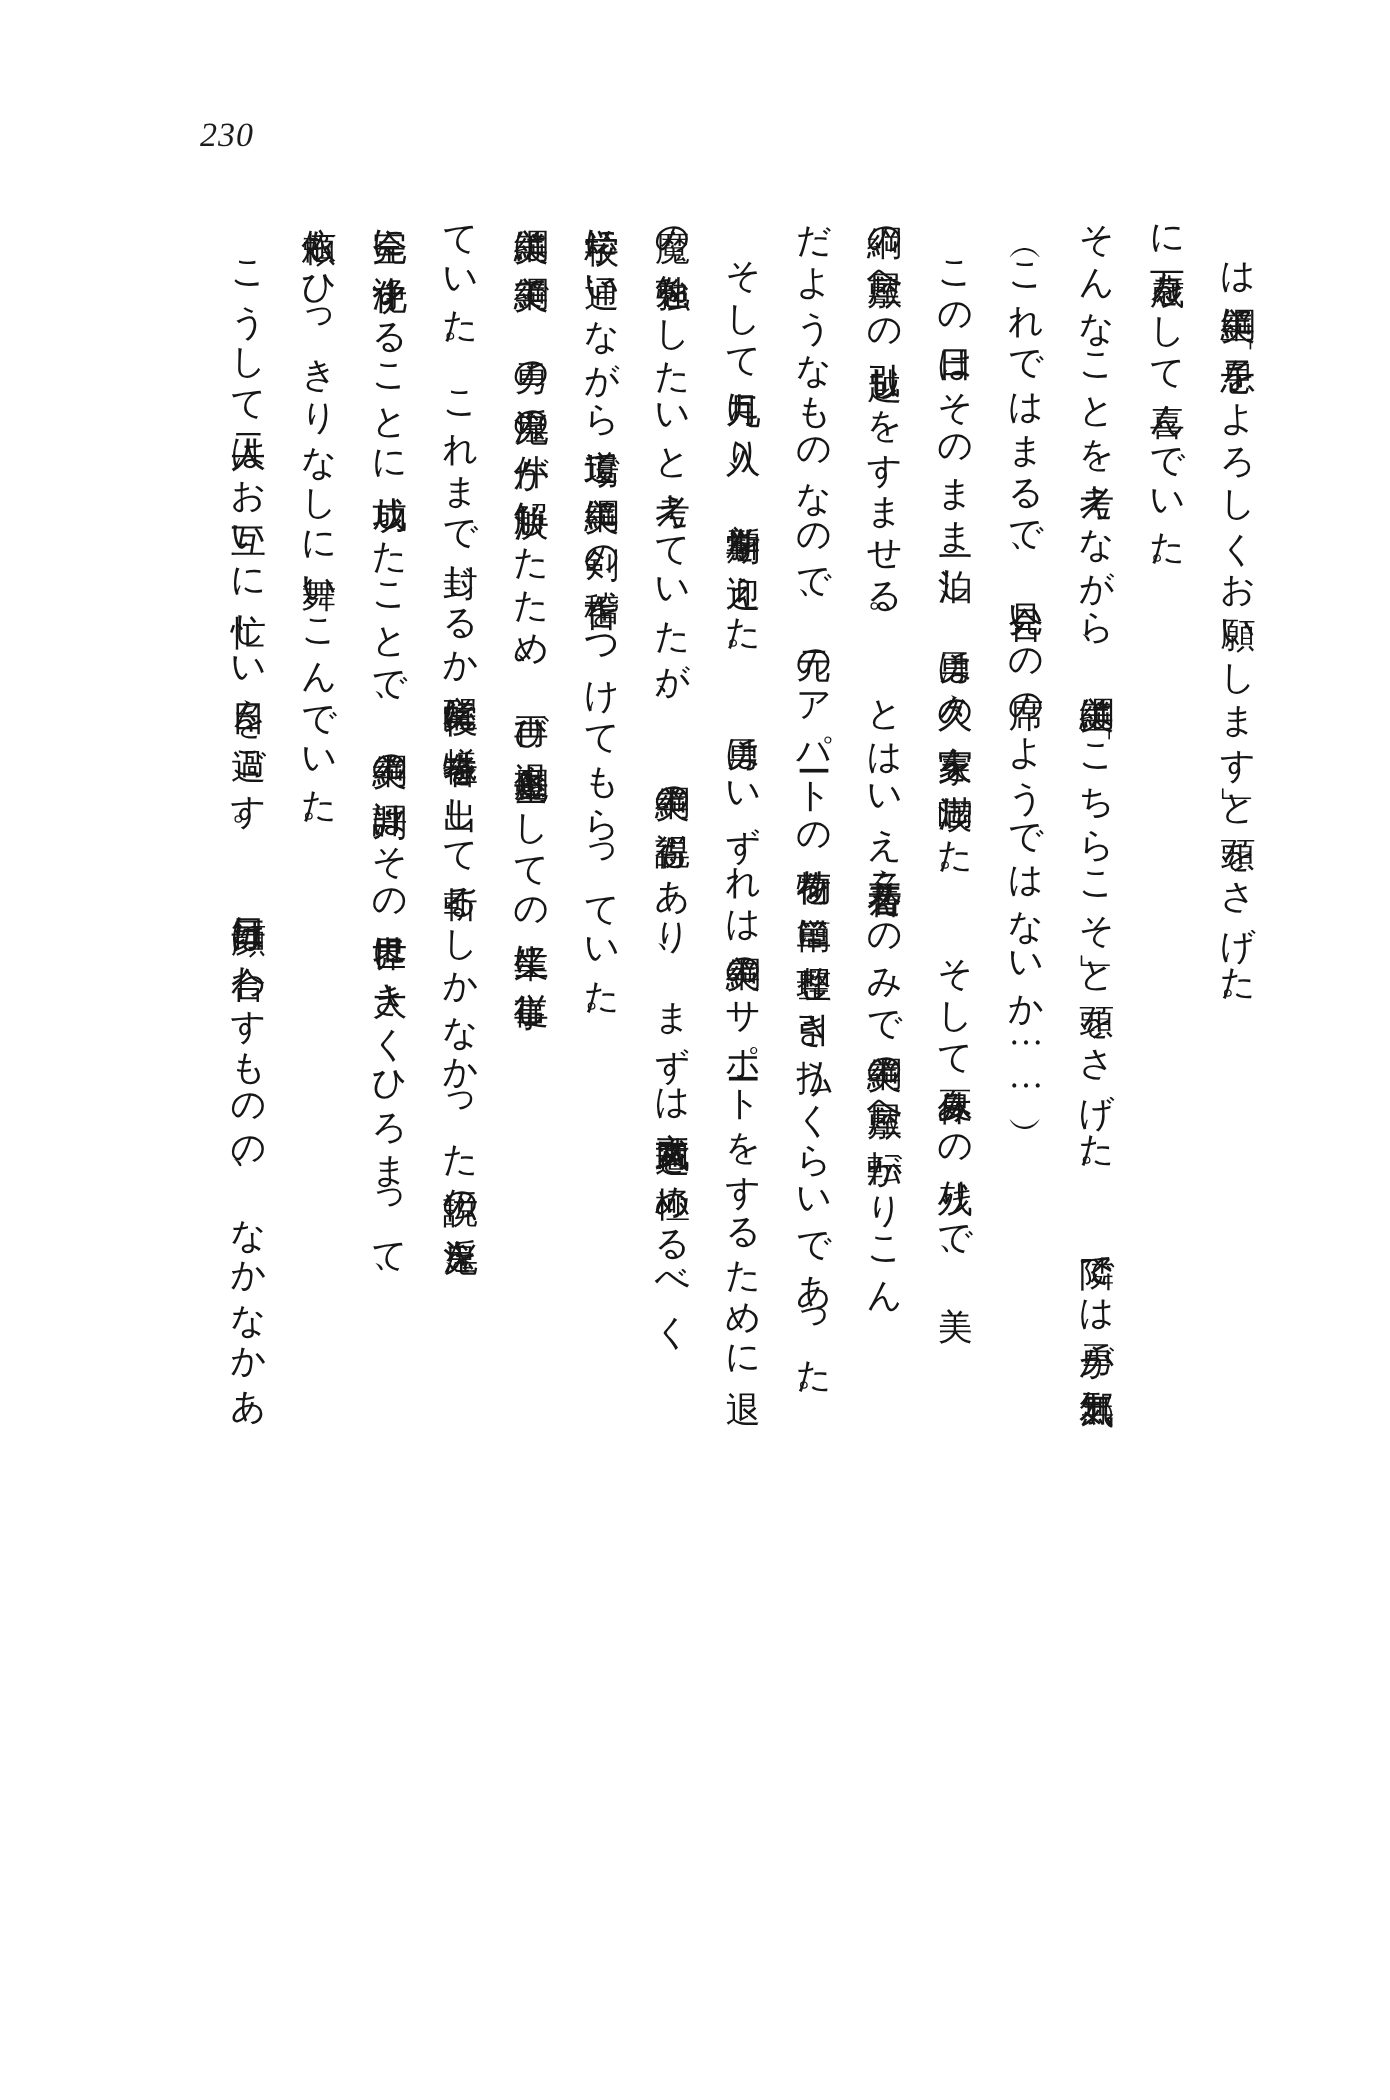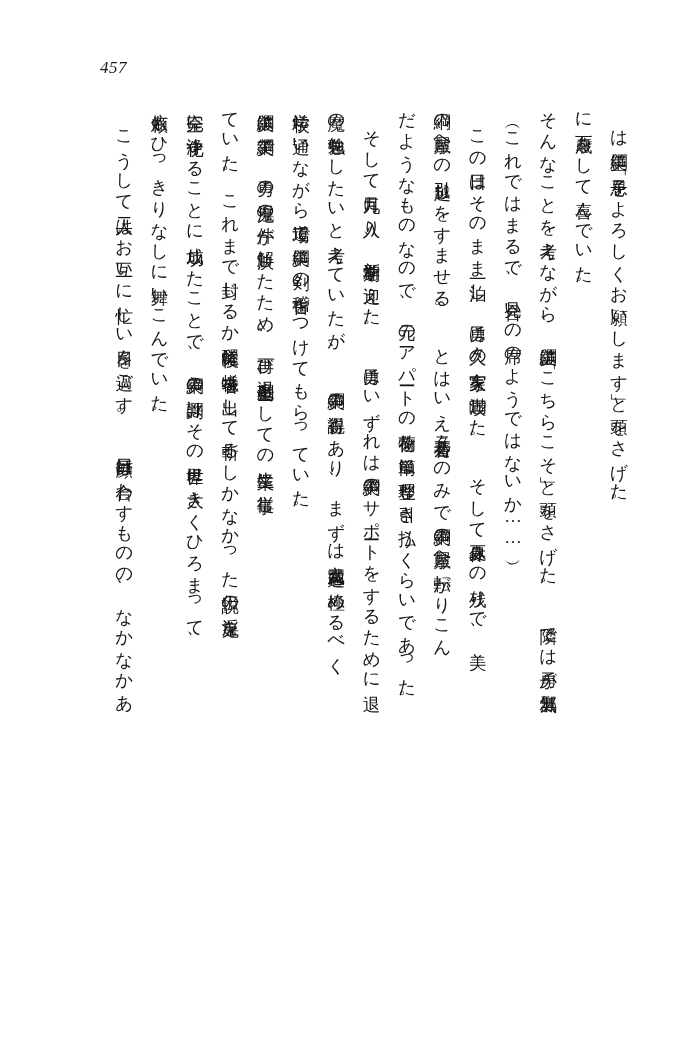--- a/index.html
+++ b/index.html
@@ -51,21 +51,21 @@
   }
   .body-text p.noindent {
     text-indent: 0;
   }
 </style>
 </head>
 <body>
 
 <div class="page">
 
-  <div class="page-number">457</div>
+  <div class="page-number">230</div>
 
   <div class="body-text" id="body-text">
       <p>は美綱に「息子をよろしくお願いします」と頭をさげた。</p>
       <p class="noindent">に万歳をして喜んでいた。</p>
       <p class="noindent">そんなことを考えながら、美綱は「こちらこそ」と頭をさげた。　隣では勇が無邪気</p>
       <p>（これではまるで、見合いの席のようではないか……）</p>
       <p>この日はそのまま一泊し、勇は久々の実家を満喫した。　そして夏休みの残りで、美</p>
       <p class="noindent">綱の屋敷への引越しをすませる。　とはいえ元々着替えのみで美綱の屋敷へ転がりこん</p>
       <p class="noindent">だようなものなので、元のアパートの荷物を簡単に整理し引き払うくらいであった。</p>
       <p>そして九月に入り、新学期を迎えた。　勇はいずれは美綱のサポートをするために退</p>

